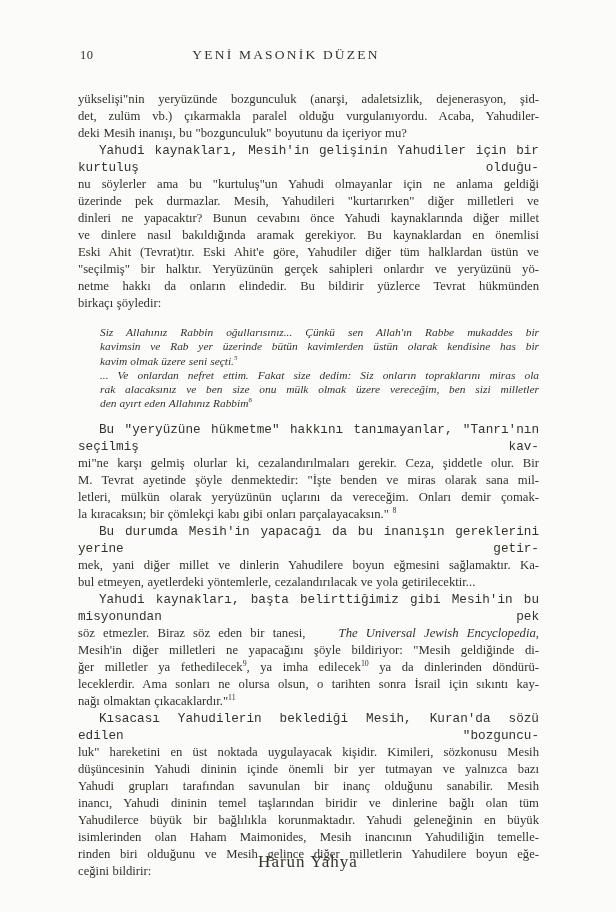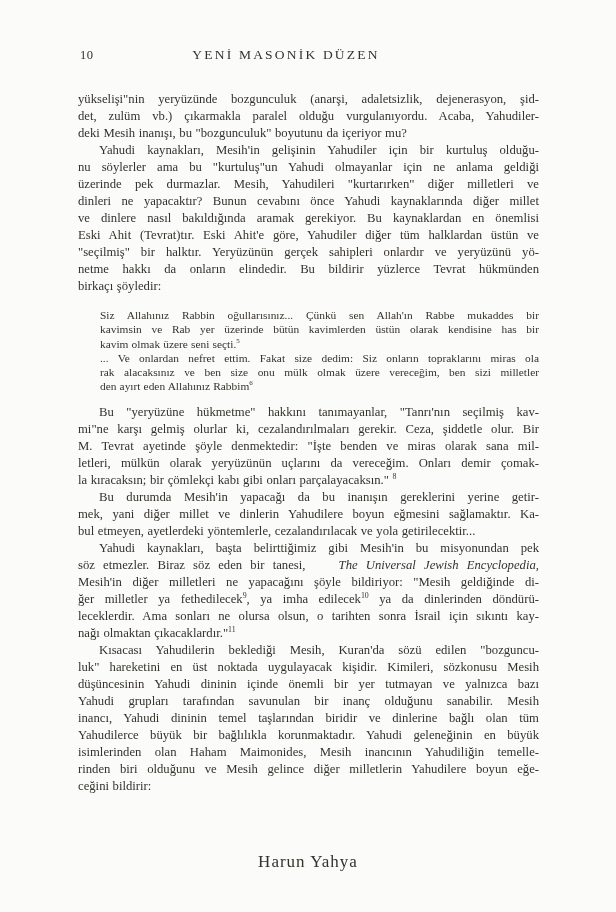--- a/index.html
+++ b/index.html
@@ -33,24 +33,25 @@
   }
   .para{margin:0;padding:0;}
   .line{
     font-size:12.7px;
     line-height:17px;
     text-align:justify;
     text-align-last:justify;
     word-spacing:0.4px;
   }
   .line.last{text-align-last:left;}
-  .line.first.indent{text-indent:21px;}
+  .line.first.indent{text-indent:21px;font-family:Liberation Mono, monospace;}
   .quote-block{
     margin:13px 5px 10px 22px;
     width:439px;
+    font-style:italic;
   }
   .quote-block .line{
     font-size:11.4px;
     line-height:14.3px;
     word-spacing:0.3px;
   }
   sup{
     font-size:0.62em;
     line-height:0;
     vertical-align:super;

